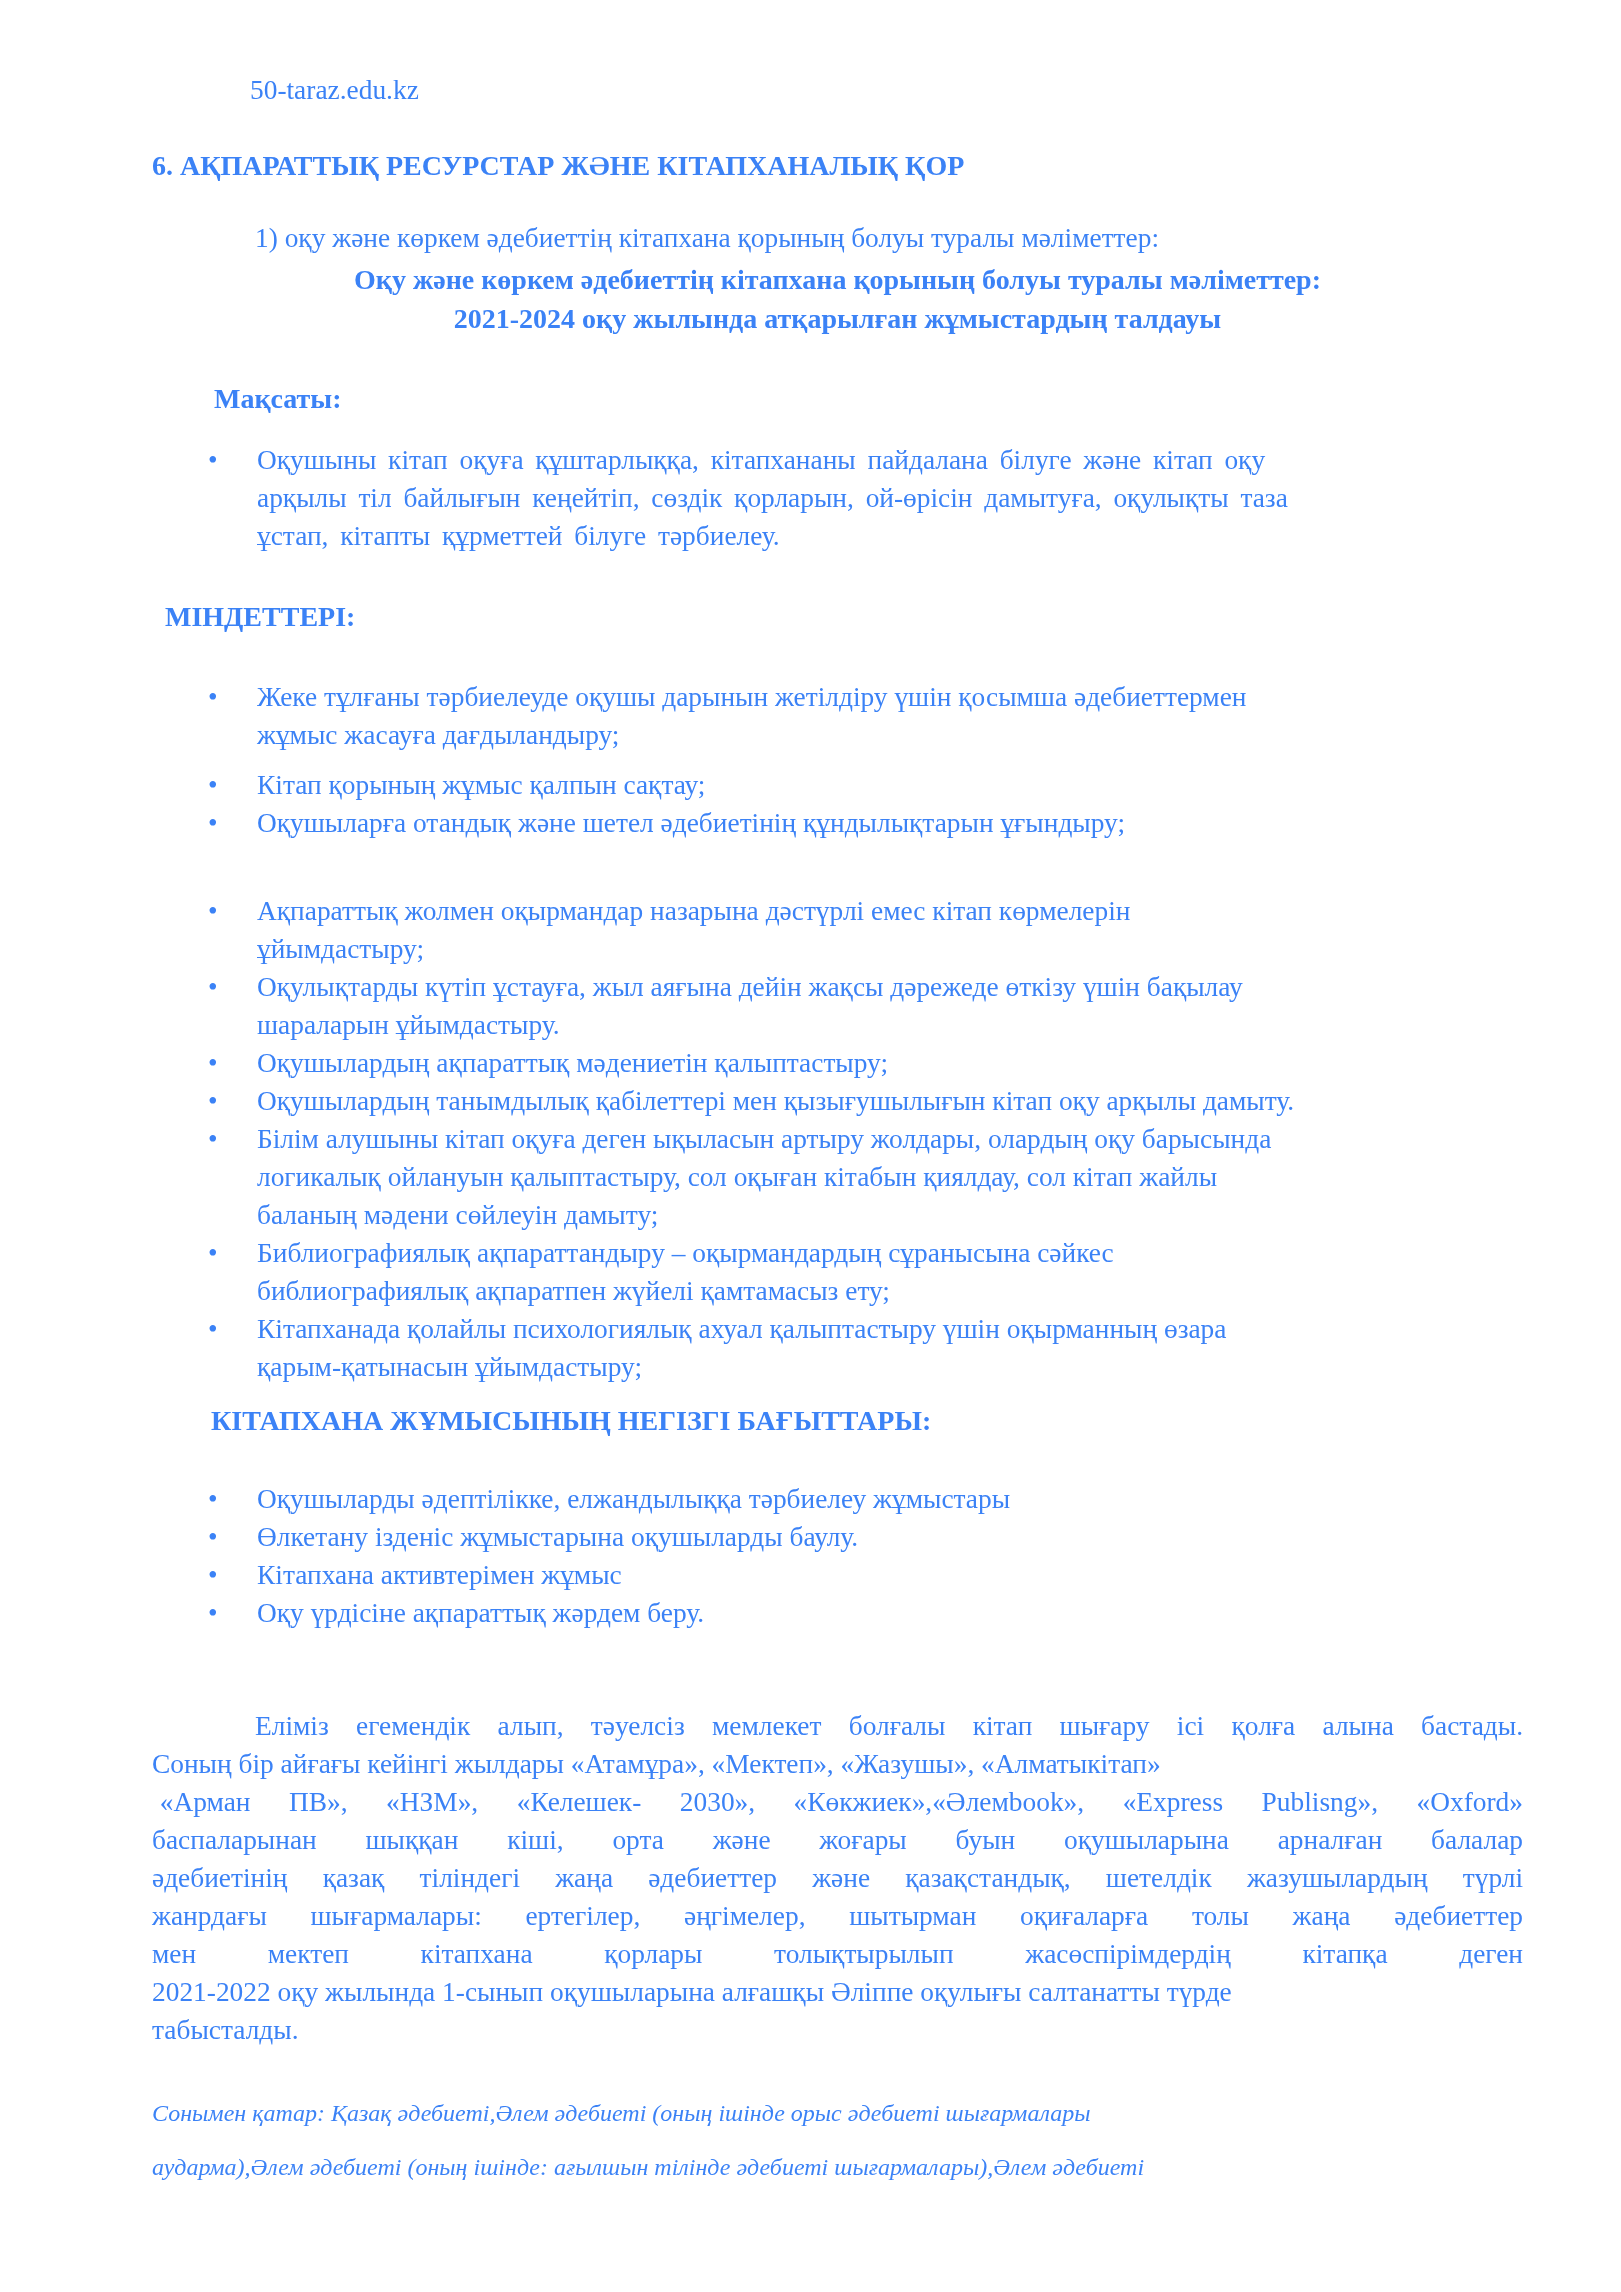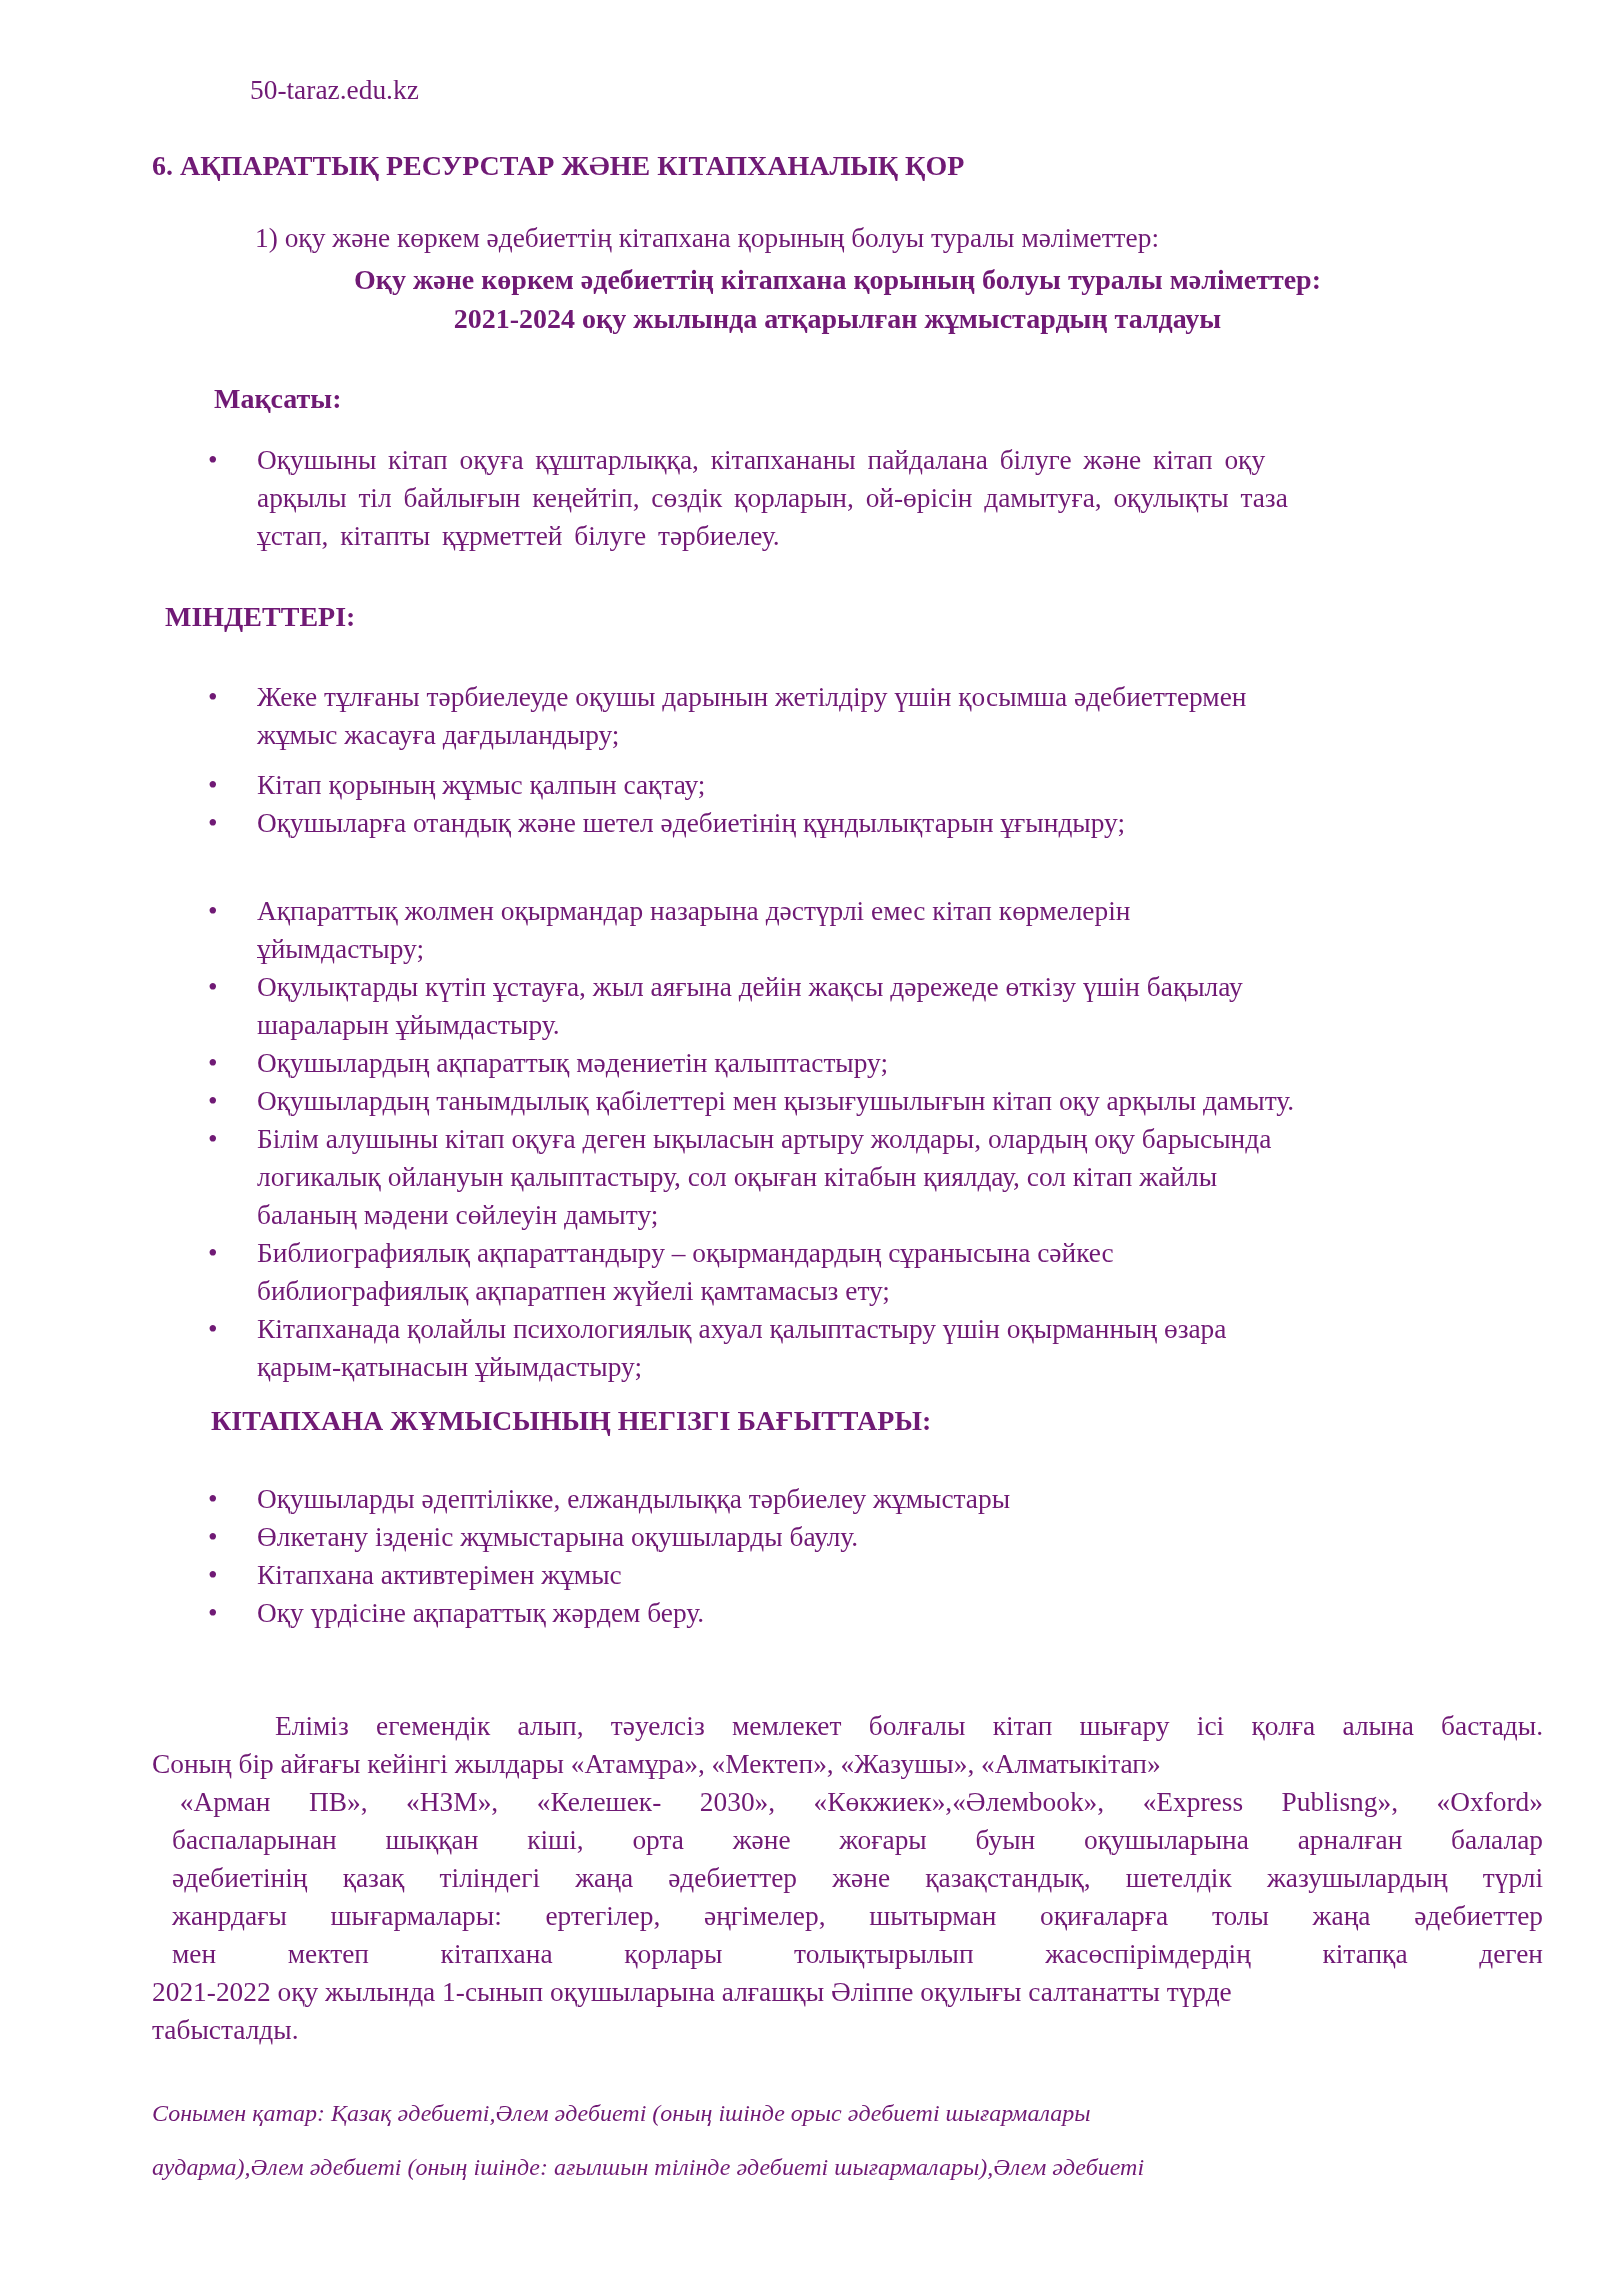--- a/index.html
+++ b/index.html
@@ -6,21 +6,21 @@
     margin: 0;
     padding: 0;
     background: #ffffff;
   }
   .page {
     position: relative;
     width: 1621px;
     height: 2293px;
     background: #ffffff;
     font-family: "Liberation Serif", "DejaVu Serif", serif;
-    color: #701a75;
+    color: #3b82f6;
     overflow: hidden;
   }
   .abs { position: absolute; }
 
   .site-url {
     left: 250px; top: 74px;
     font-size: 27.4px;
     line-height: 33px;
   }
   .doc-title {
@@ -87,21 +87,20 @@
   .para {
     left: 152px; top: 1707px;
     width: 1371px;
     font-size: 27.4px;
     line-height: 38px;
   }
   .para .pl { width: 100%; }
   .j {
     text-align: justify;
     text-align-last: justify;
-    margin-left: 20px;
   }
   .indent { text-indent: 103px; }
   .pad8 { padding-left: 7.8px; box-sizing: border-box; }
 
   .closing {
     left: 152px; top: 2086px;
     width: 1371px;
     font-size: 24px;
     line-height: 54px;
     font-style: italic;

